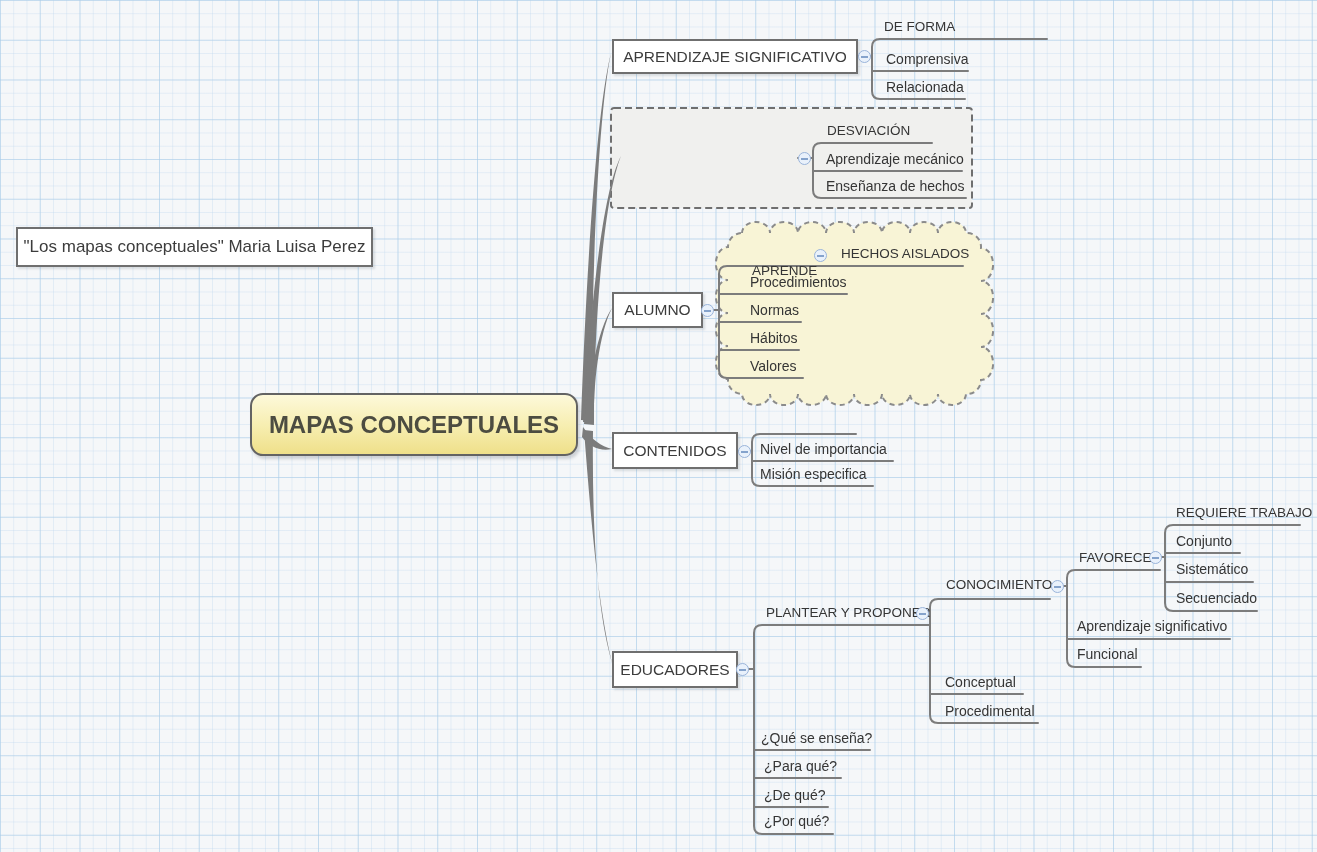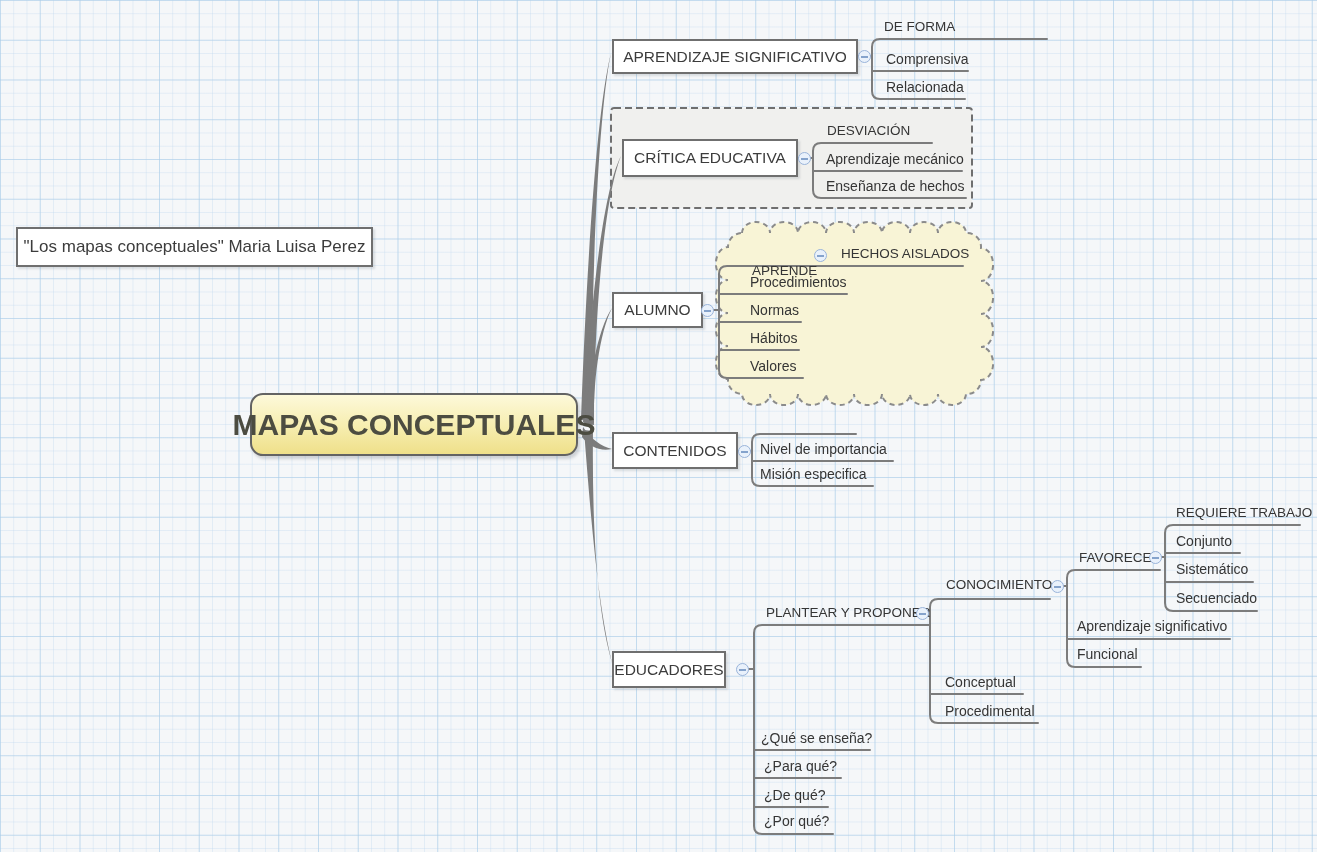--- a/index.html
+++ b/index.html
@@ -17,21 +17,21 @@
   svg.layer{position:absolute;left:0;top:0;}
   .topic{
     position:absolute;box-sizing:border-box;background:#fff;
     border:2px solid #6f6f6f;display:flex;align-items:center;justify-content:center;
     color:#3c3c3c;font-size:15.5px;white-space:nowrap;
     box-shadow:1.5px 2px 2px rgba(90,100,110,.18);
   }
   .central{
     background:linear-gradient(#fdf9da, #f6edae 55%, #efe08a);
     border:2px solid #636363;border-radius:13px;
-    font-size:30px;font-weight:bold;color:#4c4c41;
+    font-size:24px;font-weight:bold;color:#4c4c41;
     box-shadow:2px 3px 3px rgba(90,100,110,.25);
   }
   .note{font-size:17px;}
   .leaf{
     position:absolute;font-size:14px;line-height:18px;color:#353535;white-space:nowrap;
   }
   .caps{font-size:13.5px;}
   .collapse{
     position:absolute;width:13px;height:13px;box-sizing:border-box;border-radius:50%;
     background:#e9f1fb;border:1px solid #9ab4da;
@@ -83,24 +83,23 @@
 
       <path d="M1160,557 H1165 M1300,525 H1173 Q1165,525 1165,533 V603 Q1165,611 1173,611 H1257 M1165,553 H1240 M1165,582 H1253"></path>
     </g>
   </svg>
 
   <div class="topic note" style="left:16px;top:227px;width:357px;height:40px;">"Los mapas conceptuales" Maria Luisa Perez</div>
 
   <div class="topic central" style="left:250px;top:393px;width:328px;height:63px;">MAPAS CONCEPTUALES</div>
 
   <div class="topic" style="left:612px;top:39px;width:246px;height:35px;">APRENDIZAJE SIGNIFICATIVO</div>
-  <div class="topic" style="left:622px;top:139px;width:176px;height:38px;">CRÍTICA EDUCATIVA</div>
   <div class="topic" style="left:612px;top:292px;width:91px;height:36px;">ALUMNO</div>
   <div class="topic" style="left:612px;top:432px;width:126px;height:37px;">CONTENIDOS</div>
-  <div class="topic" style="left:612px;top:651px;width:114px;height:37px;">EDUCADORES</div>
+  <div class="topic" style="left:612px;top:651px;width:126px;height:37px;">EDUCADORES</div>
 
   <div class="leaf caps" style="left:884px;top:18px;">DE FORMA</div>
   <div class="leaf" style="left:886px;top:50px;">Comprensiva</div>
   <div class="leaf" style="left:886px;top:78px;">Relacionada</div>
 
   <div class="leaf caps" style="left:827px;top:122px;">DESVIACIÓN</div>
   <div class="leaf" style="left:826px;top:150px;">Aprendizaje mecánico</div>
   <div class="leaf" style="left:826px;top:177px;">Enseñanza de hechos</div>
 
   <div class="leaf caps" style="left:752px;top:262px;">APRENDE</div>

